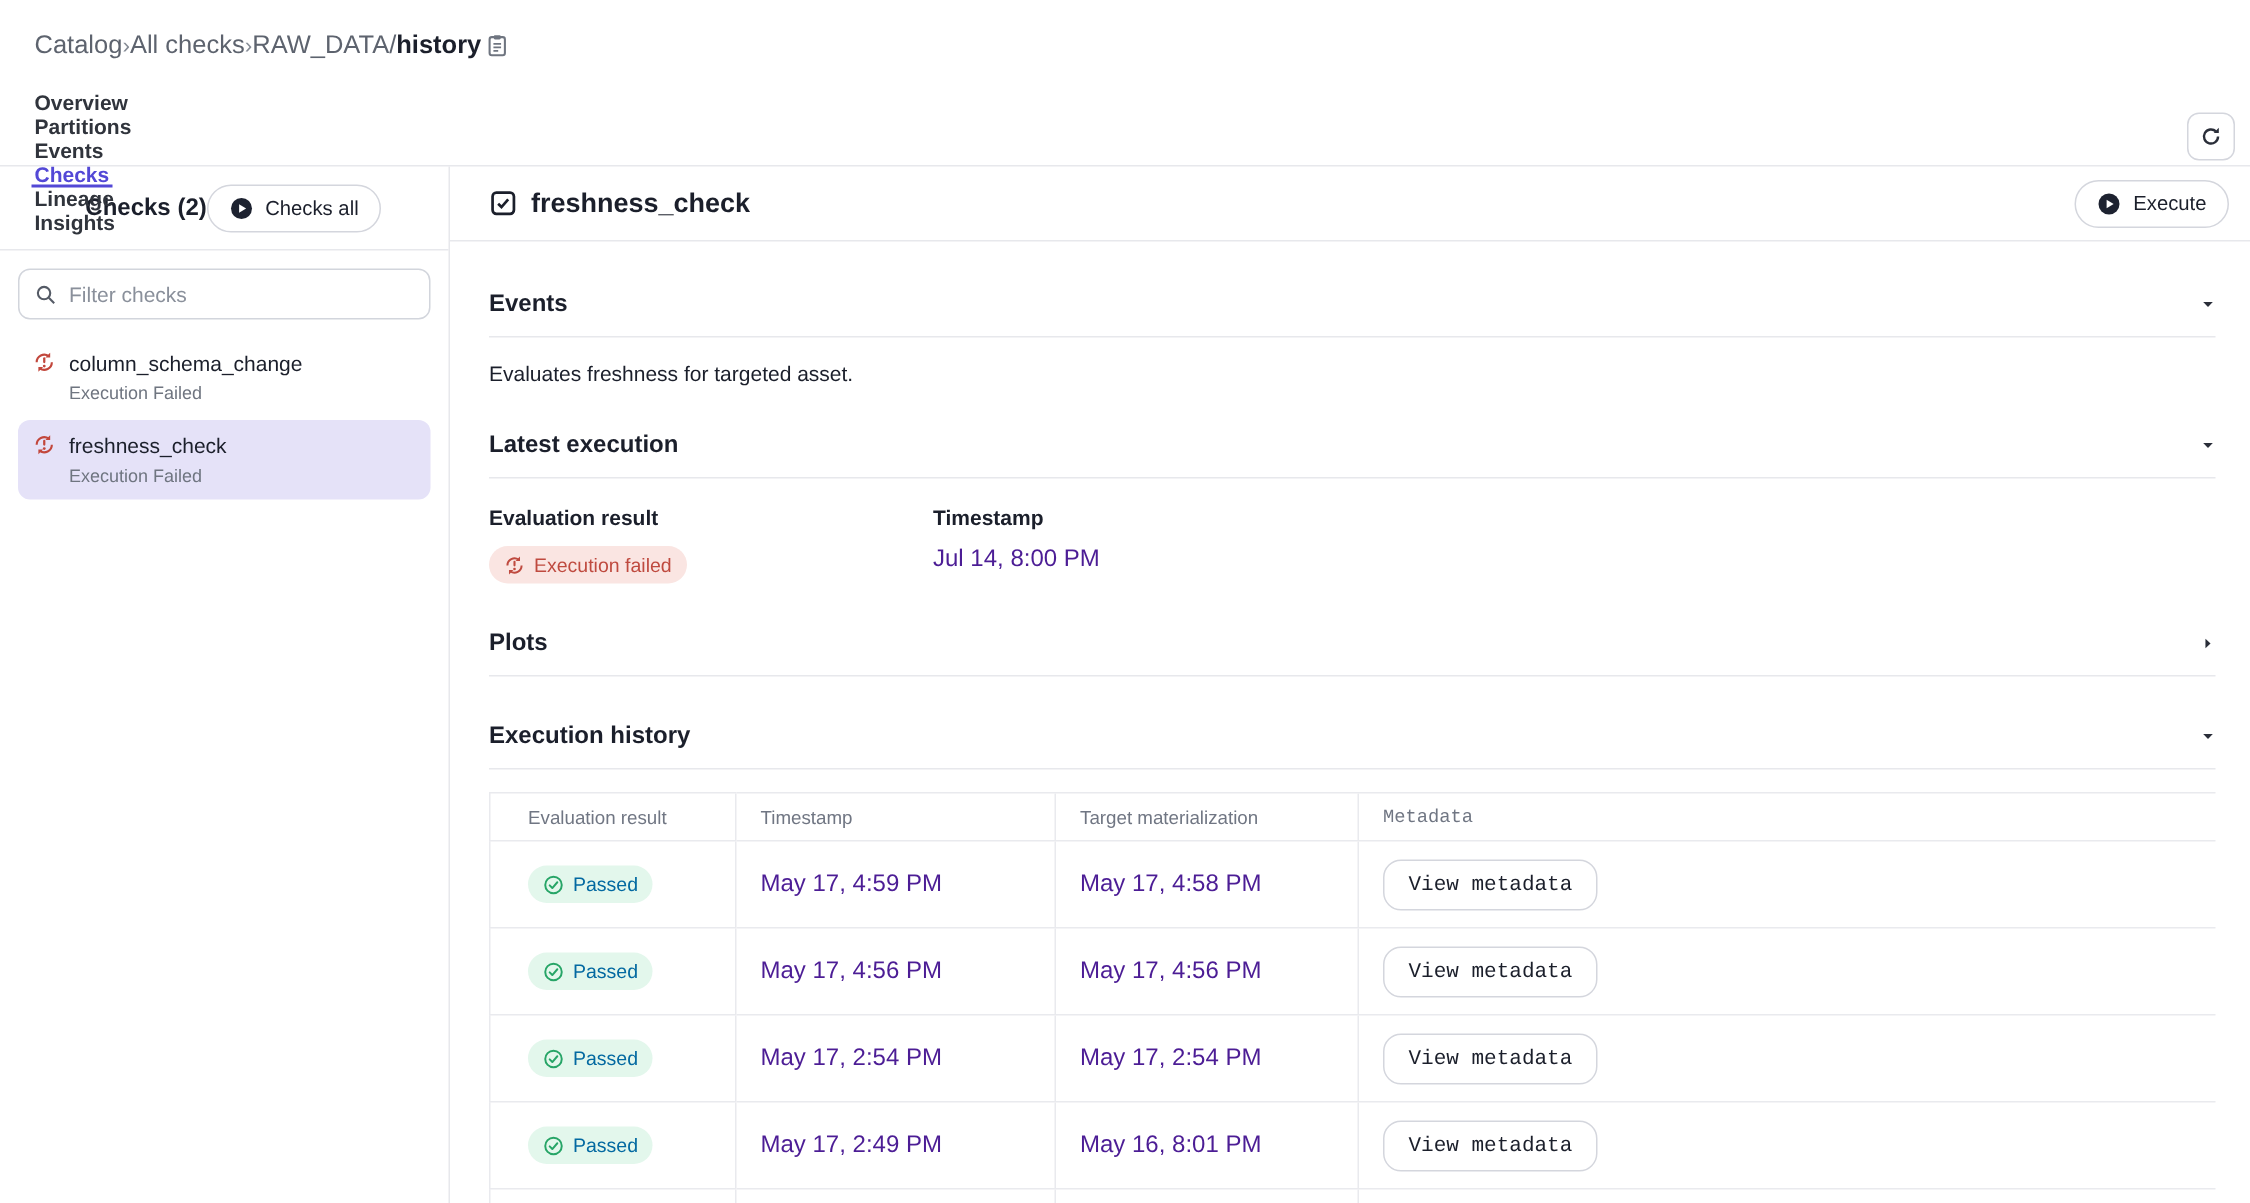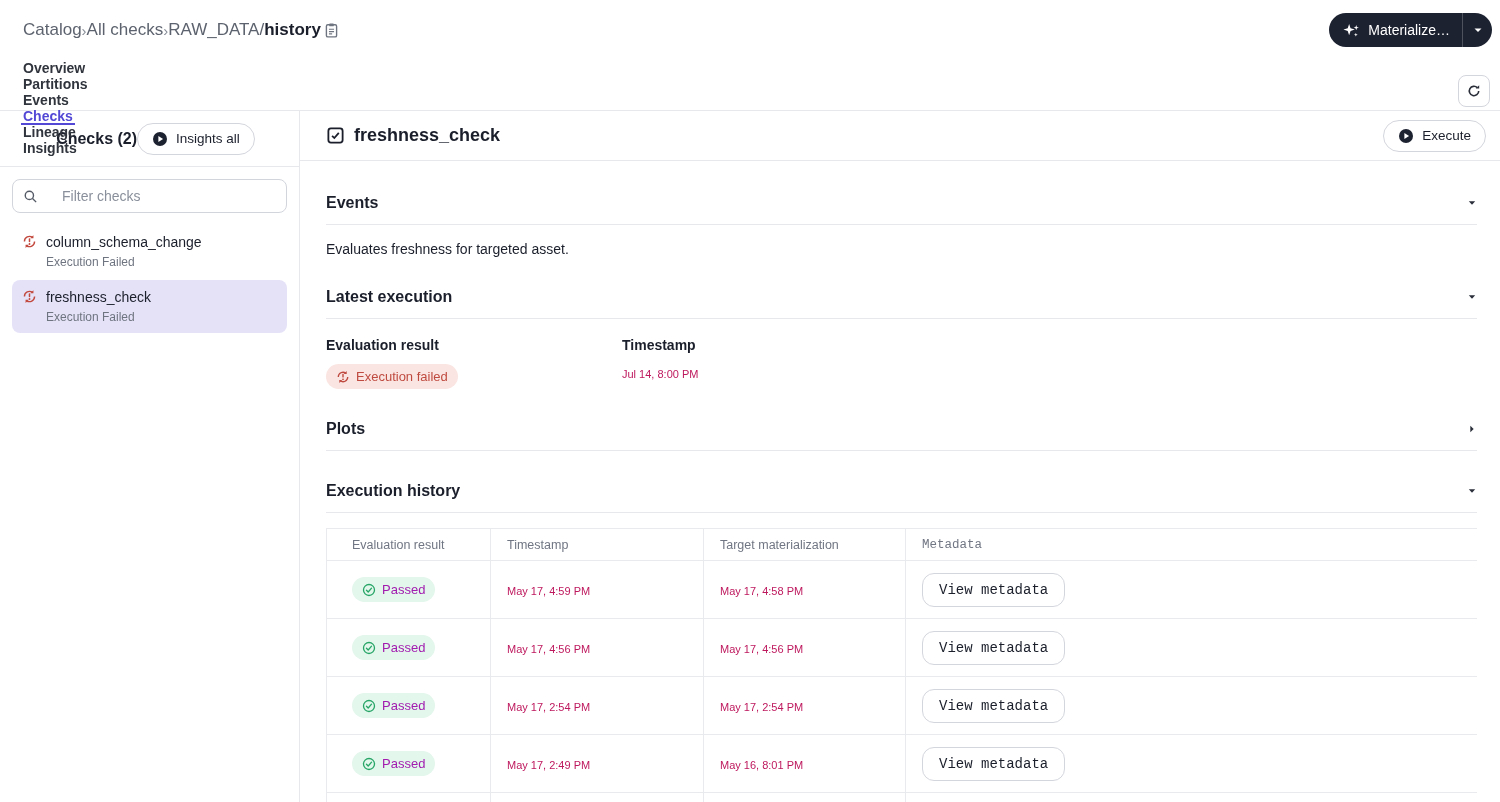--- a/index.html
+++ b/index.html
@@ -45,21 +45,21 @@
   
   .sidebar-head { height:56px; display:flex; align-items:center; justify-content:center;
     padding:0 11px 0 23px; border-bottom:1px solid #e7e8ec; }
   .sidebar-title { font-size:16px; font-weight:700; }
   .btn { display:inline-flex; align-items:center; gap:8px; background:#fff;
     border:1px solid #d4d6dd; border-radius:16px; height:32px; padding:0 14px;
     font-family:inherit; font-size:13.5px; color:#1b1f2b; cursor:pointer; }
   .filter-wrap { margin:12px; height:34px; border:1px solid #d2d5dc; border-radius:8px;
     display:flex; align-items:center; gap:8px; padding:0 10px; background:#fff; }
   .filter-input { border:none; outline:none; flex:1; font-family:inherit; font-size:14px;
-    color:#1b1f2b; background:transparent;margin-left:16px; }
+    color:#1b1f2b; background:transparent; }
   .filter-input::placeholder { color:#8a909b; }
   .check-list { list-style:none; margin-top:2px; }
   .check-item { display:flex; gap:9px; padding:7px 10px; margin:0 12px 2px; border-radius:8px;
     cursor:pointer; }
   .check-item.selected { background:#e5e2f8; }
   .check-item .sync-icon { margin-top:2px; flex:0 0 auto; }
   .check-name { font-size:14px; color:#1b1f2b; line-height:20px; }
   .check-status { font-size:12px; color:#6f7580; line-height:17px; margin-top:2px; }
 
   
@@ -74,22 +74,22 @@
   .section-head.first { margin-top:20px; }
   .section-title { font-size:16px; font-weight:700; color:#1b1f2b; }
   .about-desc { font-size:14px; margin:16px 0 2px; color:#1b1f2b; }
 
   .fields-row { display:flex; margin:18px 0 4px; }
   .field { min-width:296px; }
   .field-label { font-size:14px; font-weight:700; margin-bottom:11px; }
   .pill { display:inline-flex; align-items:center; gap:6px; height:25px; padding:0 10px;
     border-radius:13px; font-size:13px; }
   .pill.failed { background:#fae5e2; color:#bf4a3f; }
-  .pill.passed { background:#e3f7ec; color:#a21caf; }
-  .cell-link { color:#be185d; text-decoration:none; font-size:11px; cursor:pointer; }
+  .pill.passed { background:#e3f7ec; color:#0369a1; }
+  .cell-link { color:#4c1d95; text-decoration:none; font-size:16px; cursor:pointer; }
 
   
   .history-table { width:100%; border-collapse:collapse; margin-top:15px; table-layout:fixed; }
   .history-table th, .history-table td { border:1px solid #e9eaee; border-right:none;
     text-align:left; vertical-align:middle; }
   .history-table th:last-child, .history-table td:last-child { border-right:1px solid #fff;
     border-right:none;font-family:Liberation Mono, monospace; }
   .history-table th { height:32px; font-size:12.5px; font-weight:400; color:#707683;
     padding:0 16px; background:#fff; }
   .history-table td { height:58px; padding:0 16px; }
@@ -111,39 +111,20 @@
     <span>/</span>
     <span class="asset-name">history</span>
     <span class="copy-icon">
       <svg width="17" height="17" viewBox="0 0 16 16">
           <rect x="3.2" y="2.6" width="9.6" height="11.4" rx="1.4" fill="none" stroke="#6f7580" stroke-width="1.3"></rect>
           <rect x="5.8" y="1.4" width="4.4" height="2.6" rx="0.8" fill="#6f7580"></rect>
           <path d="M5.6 6.8h4.8M5.6 9h4.8M5.6 11.2h3" stroke="#6f7580" stroke-width="1.1" fill="none"></path>
         </svg>
     </span>
   </nav>
-  <div class="materialize-group">
-    <button class="materialize-main">
-      <span>
-        <svg width="17" height="17" viewBox="0 0 18 18">
-            <path d="M6.5 2 L8 6.5 L12.5 8 L8 9.5 L6.5 14 L5 9.5 L0.5 8 L5 6.5 Z" fill="#fff"></path>
-            <path d="M14 3.2l.7 2.1 2.1.7-2.1.7-.7 2.1-.7-2.1-2.1-.7 2.1-.7z" fill="#fff"></path>
-            <path d="M13.6 11.4l.5 1.5 1.5.5-1.5.5-.5 1.5-.5-1.5-1.5-.5 1.5-.5z" fill="#fff"></path>
-          </svg>
-      </span>
-      <span>Materialize…</span>
-    </button>
-    <button class="materialize-caret">
-      <span>
-        <svg width="10" height="8" viewBox="0 0 10 8">
-            <path d="M1.5 2.5 L5 6 L8.5 2.5 Z" fill="#fff"></path>
-          </svg>
-      </span>
-    </button>
-  </div>
 </header>
 
 <div class="tabbar">
 
   <span id="tabs-mount">
     <button class="tab">
         <span class="tab-label">Overview</span>
       </button>
 
     <button class="tab">
@@ -181,21 +162,21 @@
   <aside class="sidebar">
     <div class="sidebar-head">
       <h2 class="sidebar-title">Checks (2)</h2>
       <button class="btn">
         <span>
           <svg width="16" height="16" viewBox="0 0 16 16">
               <circle cx="8" cy="8" r="7" fill="#1d2230"></circle>
               <path d="M6.4 5.1v5.8L11.1 8z" fill="#fff"></path>
             </svg>
         </span>
-        <span>Insights all</span>
+        <span>Checks all</span>
       </button>
     </div>
     <div class="filter-wrap">
       <span>
         <svg width="15" height="15" viewBox="0 0 16 16">
             <circle cx="6.8" cy="6.8" r="4.4" fill="none" stroke="#555b66" stroke-width="1.5"></circle>
             <path d="M10.2 10.2 L14 14" stroke="#555b66" stroke-width="1.5"></path>
           </svg>
       </span>
       <input class="filter-input" placeholder="Filter checks" style="">

